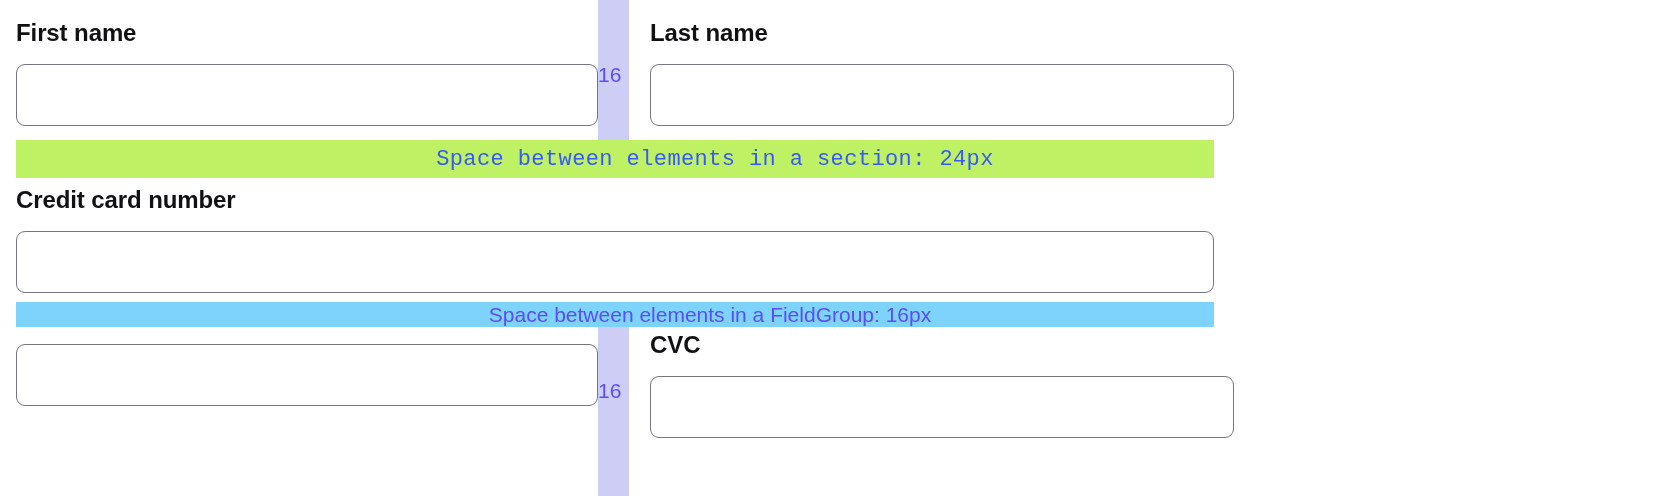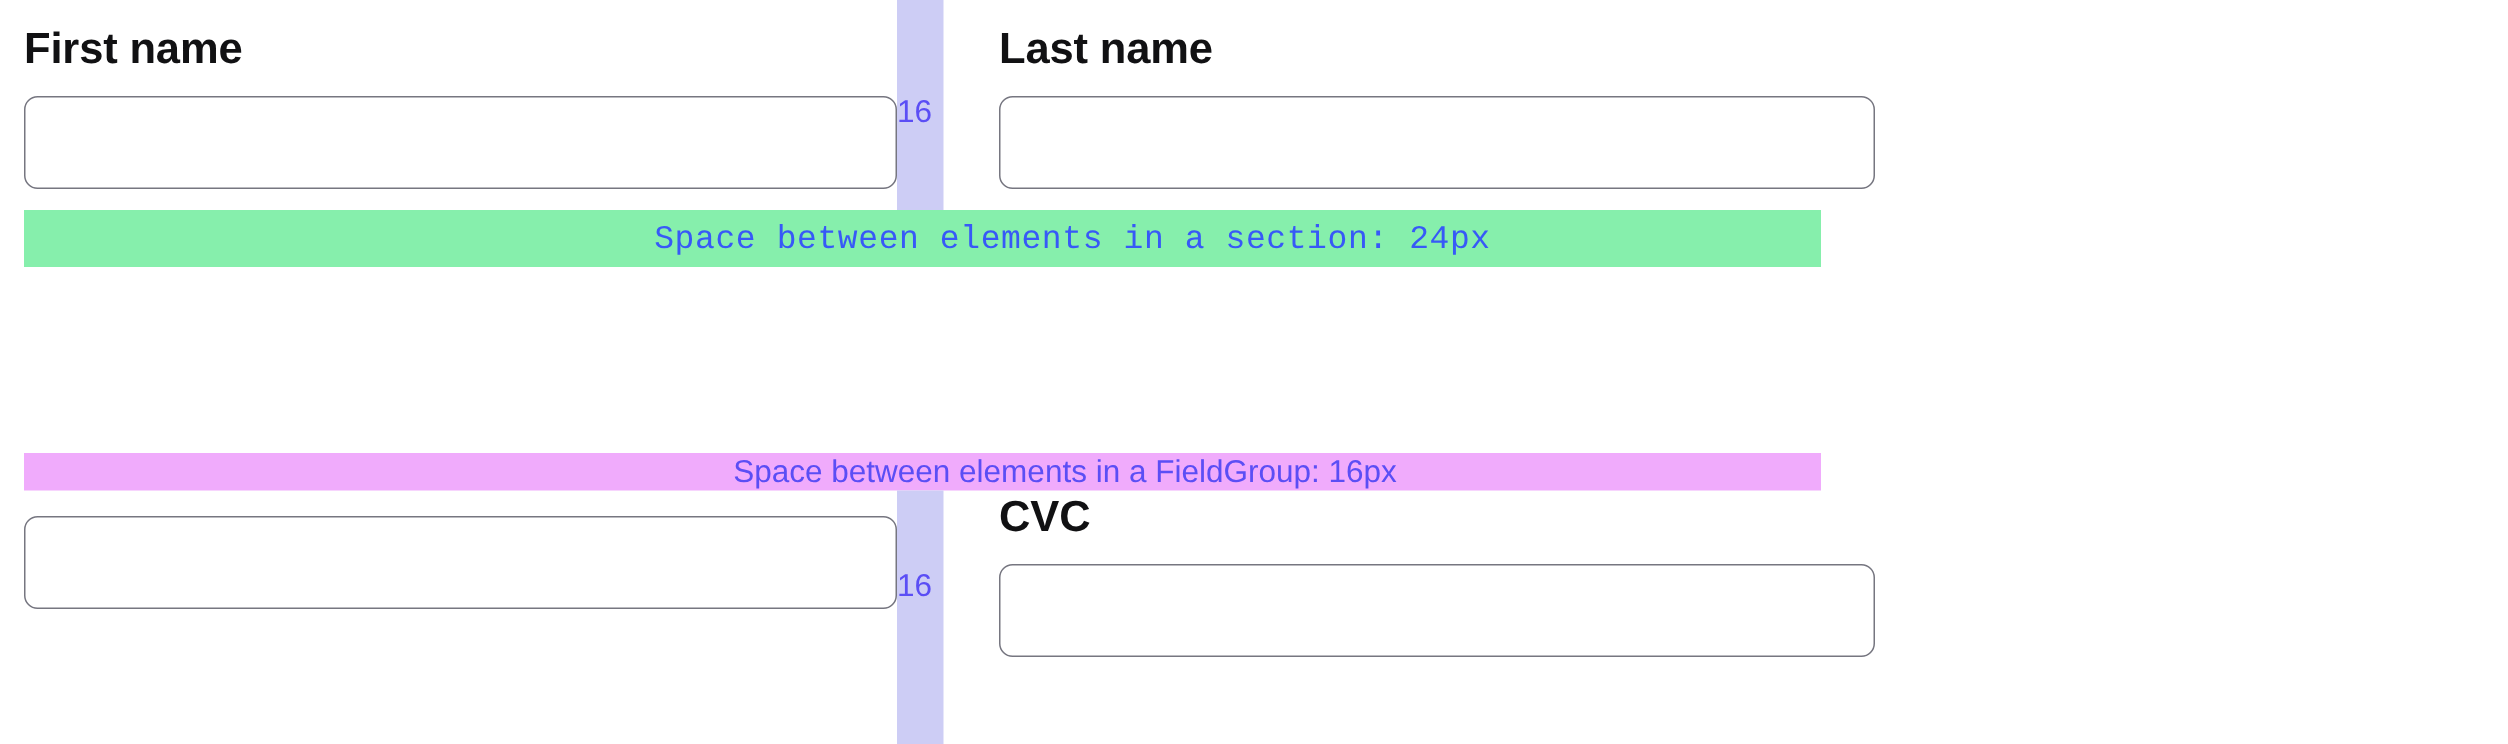--- a/index.html
+++ b/index.html
@@ -19,21 +19,21 @@
   #page {
     position: relative;
     width: 1672px;
     height: 496px;
     background: #ffffff;
   }
 
   
   .field-label {
     font-family: "Liberation Sans", sans-serif;
-    font-size: 29px;
+    font-size: 24px;
     font-weight: bold;
     color: #111113;
     line-height: 28px;
     letter-spacing: -0.1px;
     white-space: nowrap;
   }
 
   .field-input {
     box-sizing: border-box;
     height: 62px;
@@ -48,21 +48,21 @@
     display: block;
   }
 
   
   .abs { position: absolute; }
 
   
   .row-two { position: absolute; left: 0; right: 0; }
 
   .col-left  { position: absolute; left: 16px;  width: 582px; }
-  .col-right { position: absolute; left: 666px; width: 584px; }
+  .col-right { position: absolute; left: 650px; width: 584px; }
 
   
   .gap-col {
     position: absolute;
     left: 598px;
     width: 31px;
     background: #cdcdf5;
   }
   .gap-col-num {
     position: absolute;
@@ -81,35 +81,35 @@
   .band {
     position: absolute;
     left: 16px;
     width: 1198px;
     display: flex;
     align-items: center;
   }
   .band-section {
     top: 140px;
     height: 38px;
-    background: #86efac;
+    background: #bef264;
     justify-content: center;
   }
   .band-section .band-text {
     font-family: "Liberation Mono", monospace;
     font-size: 22px;
     color: #3759f7;
     letter-spacing: 0.4px;
     white-space: nowrap;
     padding-left: 200px;
   }
   .band-group {
     top: 302px;
     height: 25px;
-    background: #f0abfc;
+    background: #7dd3fc;
     justify-content: center;
   }
   .band-group .band-text {
     font-family: "Liberation Sans", sans-serif;
     font-size: 21px;
     color: #5b4ef5;
     white-space: nowrap;
     padding-left: 190px;
   }
 </style>
@@ -131,20 +131,24 @@
     <div class="col-right" style="top:0px;">
       <div class="field-label" style="margin-top:19px;">Last name</div>
       <input class="field-input" type="text" style="margin-top: 17px; width: 584px;" placeholder="">
     </div>
   </div>
 
   <div class="band band-section">
     <span class="band-text">Space between elements in a section: 24px</span>
   </div>
 
+  <div class="abs" style="top:178px; left:16px; width:1198px;">
+    <div class="field-label" style="margin-top:8px;">Credit card number</div>
+    <input class="field-input" type="text" style="margin-top: 17px; width: 1198px;" placeholder="">
+  </div>
 
   <div class="band band-group">
     <span class="band-text">Space between elements in a FieldGroup: 16px</span>
   </div>
 
   <div class="row-two">
 
     <div class="gap-col abs" style="top:327px; height:169px;"></div>
     <div class="gap-col-num" style="top:380px;">16</div>
 

